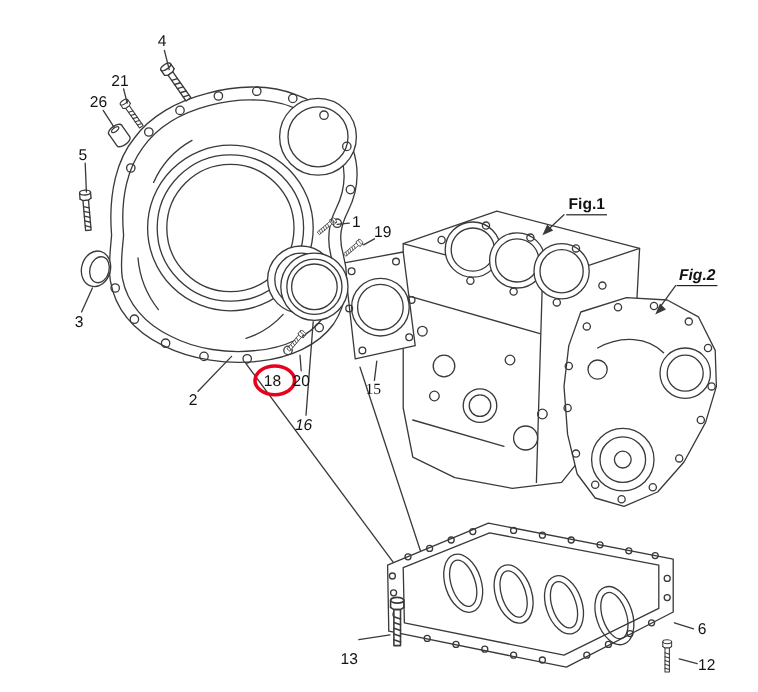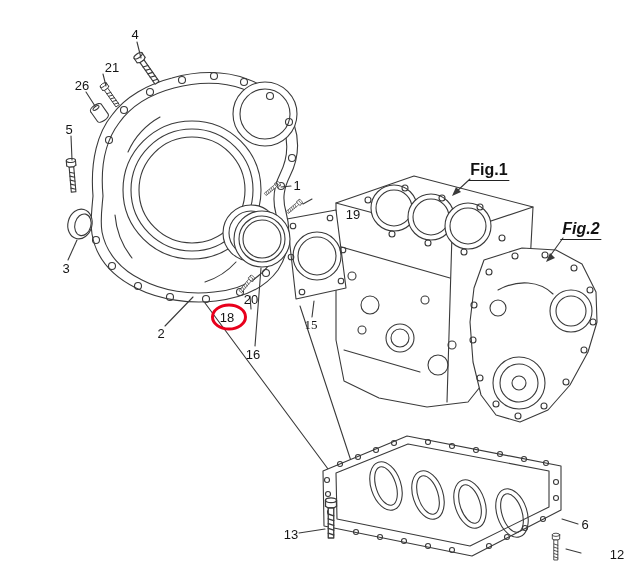--- a/index.html
+++ b/index.html
@@ -26,21 +26,21 @@
     font-size:13px;
     line-height:1;
     color:#141414;
     white-space:nowrap;
     cursor:default;
     z-index:3;
   }
   .fig-label {
     position:absolute;
     transform:translate(-50%,-50%);
-    font-size:16px;
+    font-size:13px;
     font-weight:bold;
     color:#111;
     border-bottom:1px solid #222;
     padding:0 2px 1px 2px;
     white-space:nowrap;
     z-index:3;
   }
   .highlight-ellipse {
     position:absolute;
     width:36px; height:27px;
@@ -276,26 +276,26 @@
   </svg>
 
   <div class="highlight-ellipse" style="left:229px; top:317px;"></div>
 
   <div class="callout" style="left:297px; top:185px;">1</div>
   <div class="callout" style="left:161px; top:333px;">2</div>
   <div class="callout" style="left:66px;  top:268px;">3</div>
   <div class="callout" style="left:135px; top:34px;">4</div>
   <div class="callout" style="left:69px;  top:129px;">5</div>
   <div class="callout" style="left:585px; top:524px;">6</div>
-  <div class="callout" style="left:589px; top:554px;margin-left:28px;">12</div>
-  <div class="callout" style="left:291px; top:534px;">13</div>
+  <div class="callout" style="left:589px; top:554px;">12</div>
+  <div class="callout" style="left:291px; top:549px;">13</div>
   <div class="callout" style="left:311px; top:324px;font-family:Liberation Serif, serif;">15</div>
-  <div class="callout" style="left:253px; top:354px;">16</div>
+  <div class="callout" style="left:253px; top:354px;font-style:italic;">16</div>
   <div class="callout" style="left:227px; top:317px;">18</div>
-  <div class="callout" style="left:319px; top:214px;margin-left:34px;">19</div>
-  <div class="callout" style="left:251px; top:299px;">20</div>
-  <div class="callout" style="left:112px; top:67px;">21</div>
+  <div class="callout" style="left:319px; top:193px;">19</div>
+  <div class="callout" style="left:251px; top:317px;">20</div>
+  <div class="callout" style="left:100px; top:67px;">21</div>
   <div class="callout" style="left:82px;  top:85px;">26</div>
 
   <div class="fig-label" style="left:489px; top:171px;">Fig.1</div>
   <div class="fig-label" style="left:581px; top:230px;font-style:italic;">Fig.2</div>
 
 </div>
 
 </body></html>

